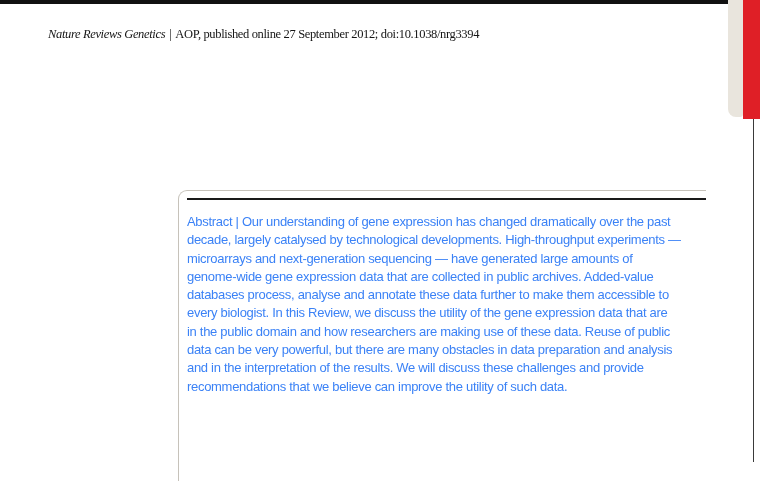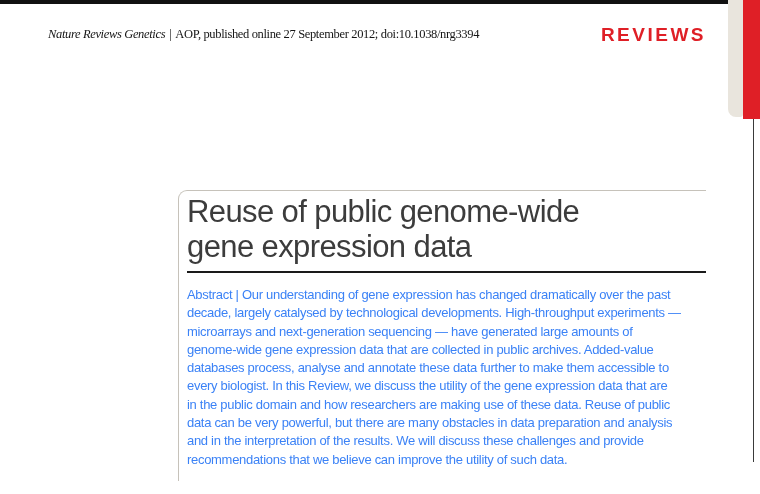--- a/index.html
+++ b/index.html
@@ -114,25 +114,22 @@
 
   <div class="top-rule"></div>
   <div class="beige-bar"></div>
   <div class="red-bar"></div>
   <div class="edge-line"></div>
 
   <div class="citation-line">
     <span class="journal">Nature Reviews Genetics</span><span class="sep">|</span><span class="cite">AOP, published online 27 September 2012; doi:10.1038/nrg3394</span>
   </div>
 
-  <div class="reviews-label">REVIEWS</div>
 
   <div class="abstract-box">
-    <h1 class="title">Reuse of public genome-wide
-gene expression data</h1>
     <div class="title-rule"></div>
     <div class="abstract">Abstract | Our understanding of gene expression has changed dramatically over the past
 decade, largely catalysed by technological developments. High-throughput experiments —
 microarrays and next-generation sequencing — have generated large amounts of
 genome-wide gene expression data that are collected in public archives. Added-value
 databases process, analyse and annotate these data further to make them accessible to
 every biologist. In this Review, we discuss the utility of the gene expression data that are
 in the public domain and how researchers are making use of these data. Reuse of public
 data can be very powerful, but there are many obstacles in data preparation and analysis
 and in the interpretation of the results. We will discuss these challenges and provide

